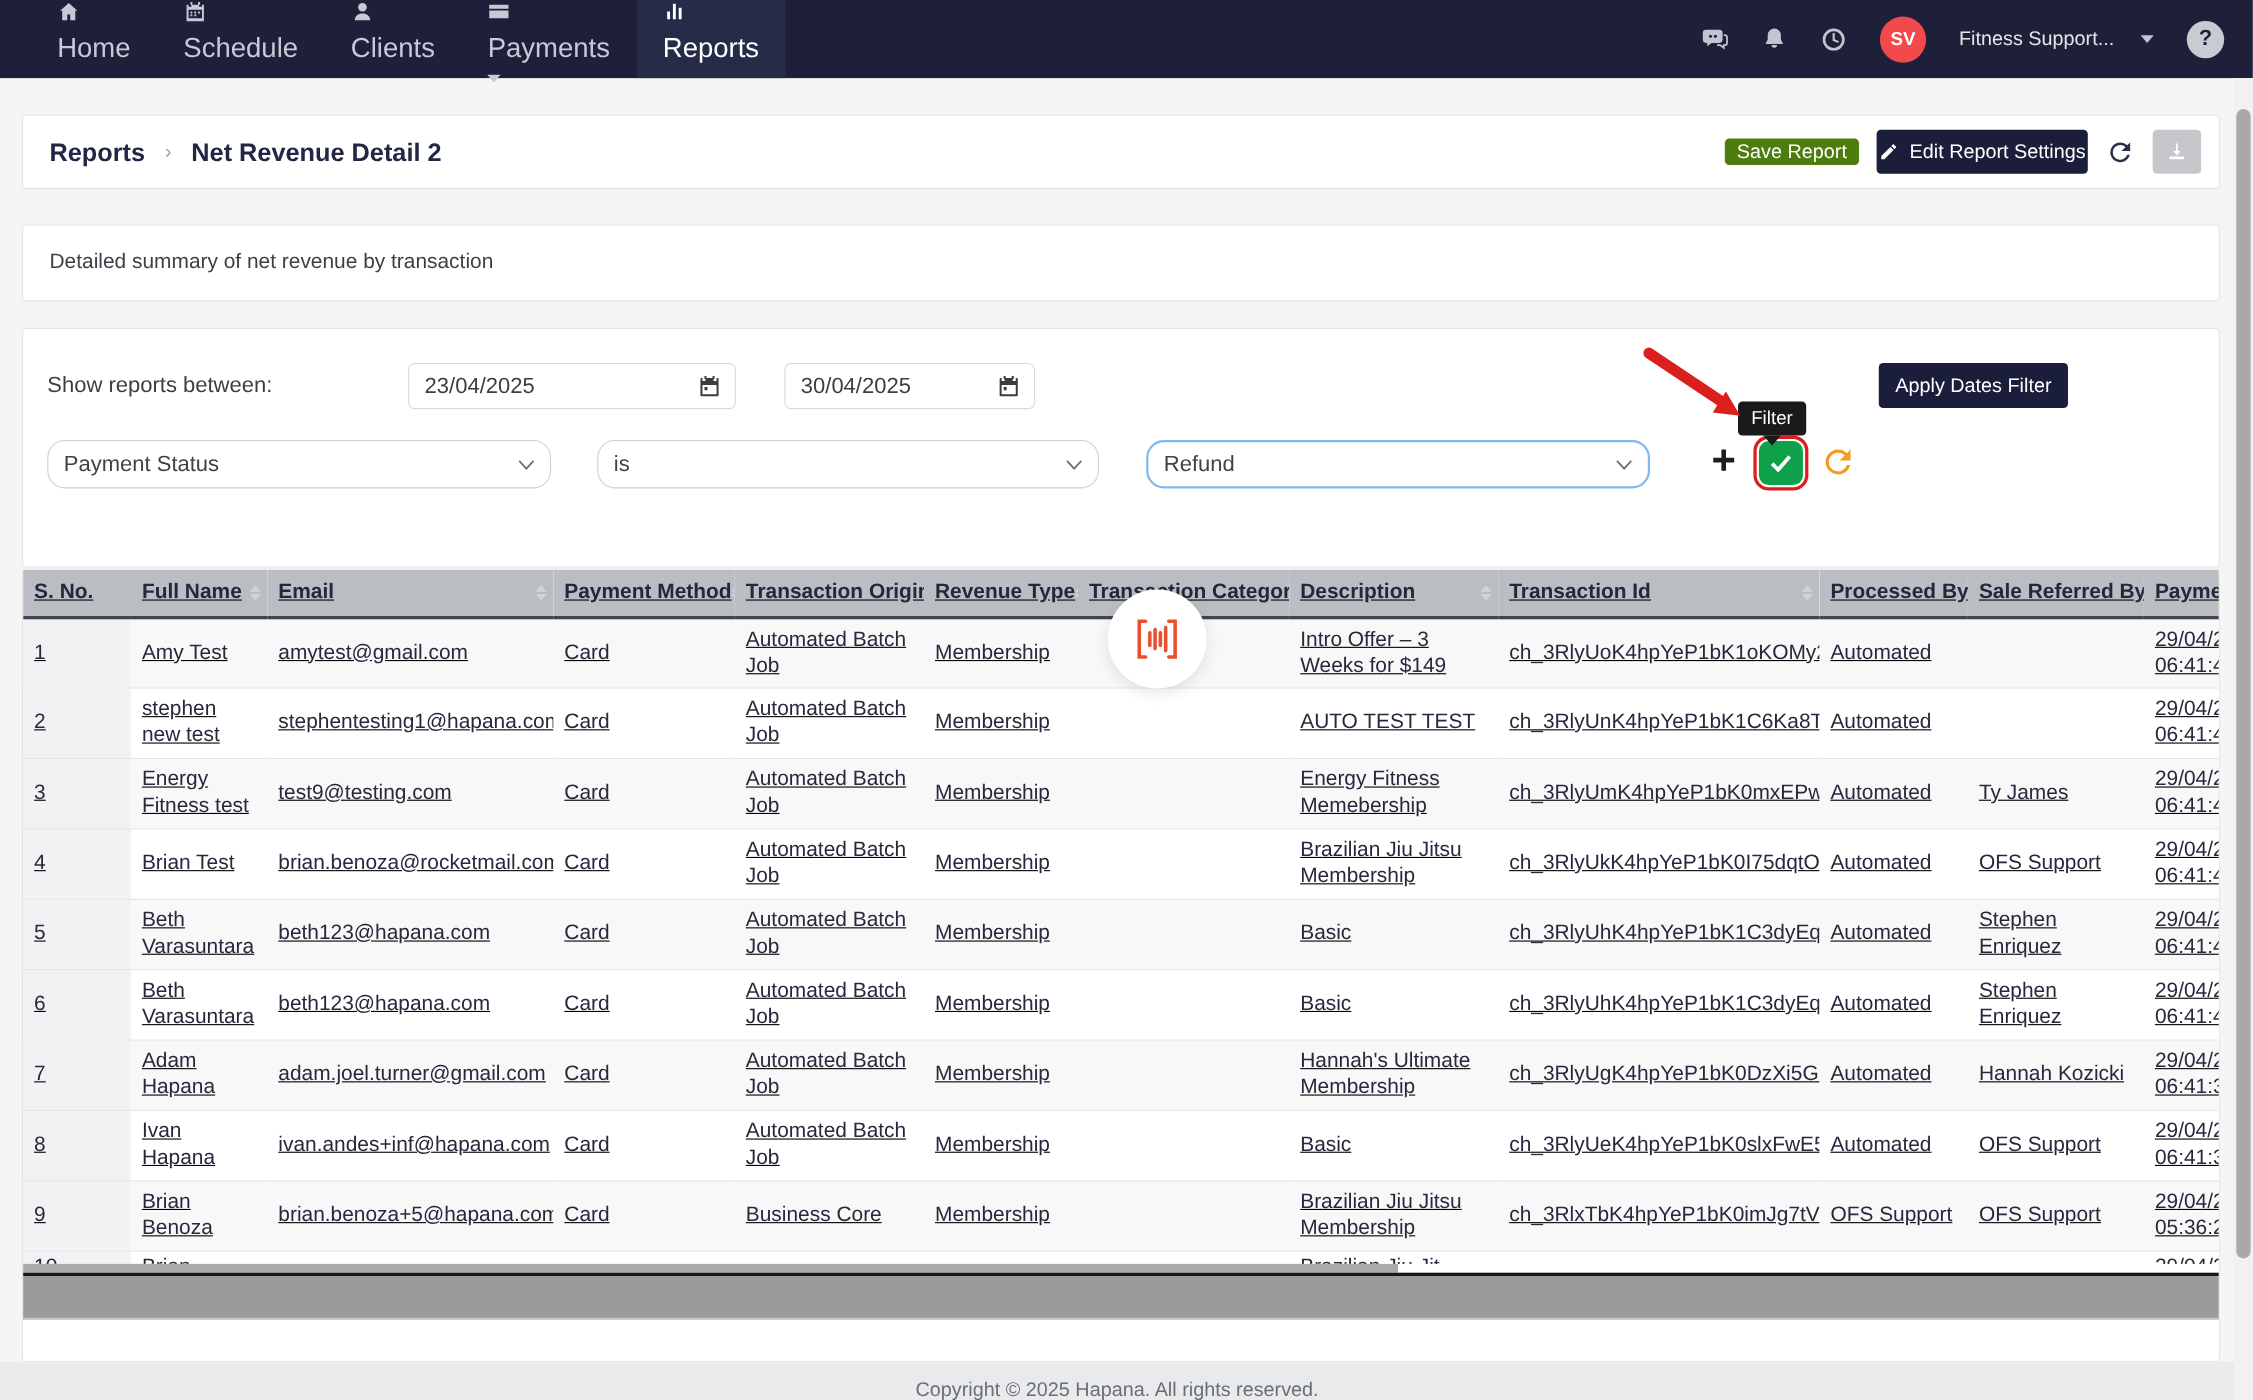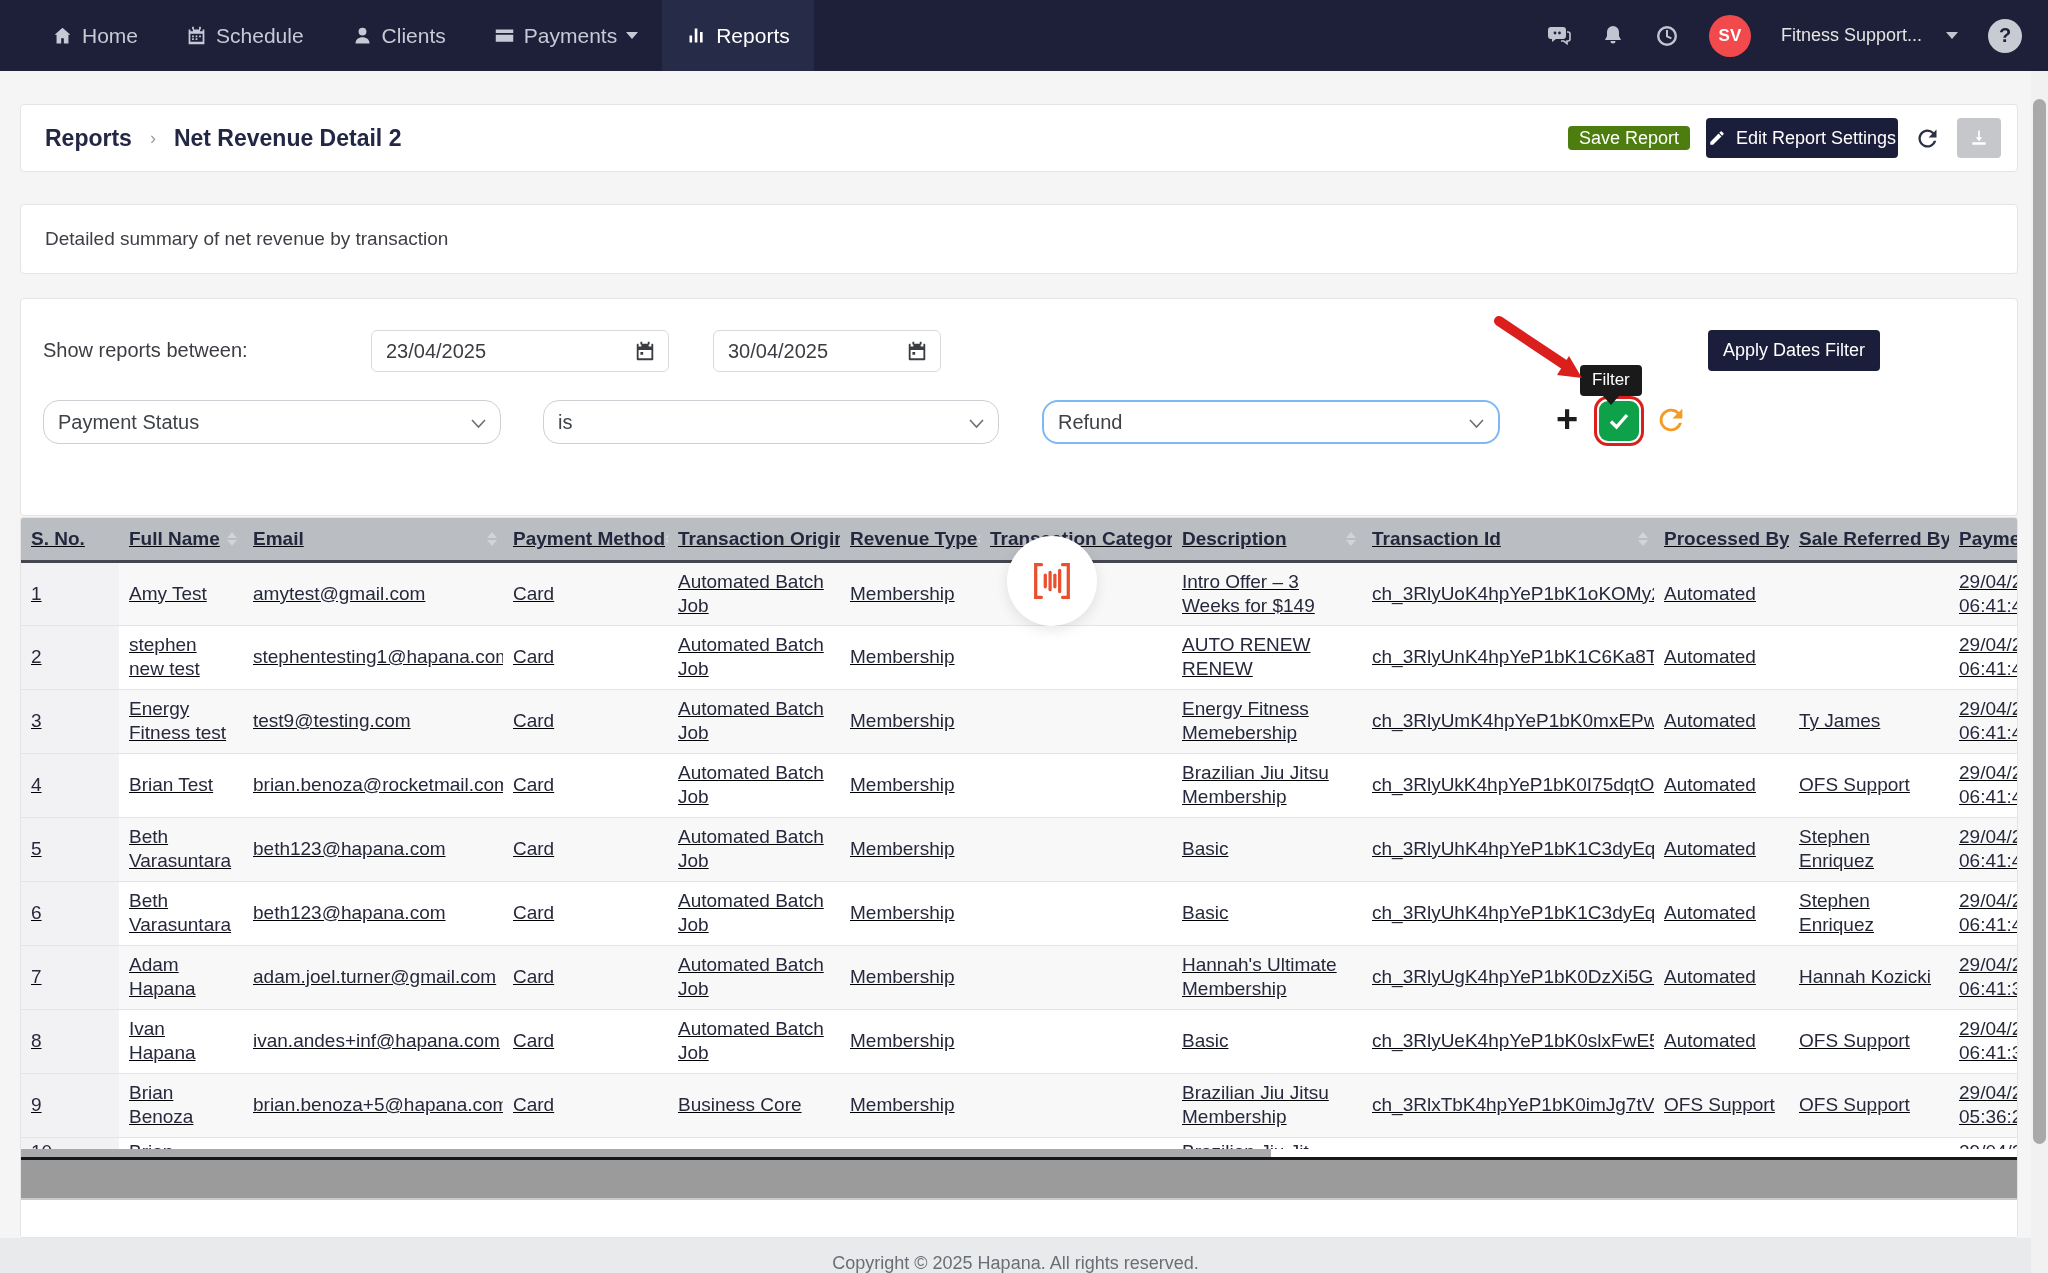--- a/index.html
+++ b/index.html
@@ -3,22 +3,22 @@
 <meta charset="utf-8">
 <style>
   * { margin:0; padding:0; box-sizing:border-box; }
   html,body { width:2048px; height:1273px; overflow:hidden; background:#f5f5f6;
     font-family:"Liberation Sans", sans-serif; }
 
   
   .topnav { position:absolute; left:0; top:0; width:2048px; height:71px;
     background:#1d2038; display:flex; align-items:stretch; z-index:30; }
   .nav-left { display:flex; align-items:stretch; padding-left:28px; }
-  .nav-item { display:flex; align-items:center; gap:9px; padding:0 24px;
-    color:#c7cad6; font-size:21px; cursor:pointer; }
+  .nav-item { display:flex; gap:9px; padding:0 24px;
+    color:#c7cad6; font-size:25px; cursor:pointer;flex-direction:column; }
   .nav-item.active { background:#262b47; color:#ffffff; }
   .nav-item .nicon { display:flex; align-items:center; }
   .nav-item svg { width:21px; height:21px; fill:currentColor; }
   .nav-right { margin-left:auto; display:flex; align-items:center; gap:30px; padding-right:26px; }
   .nav-right .tool { color:#c2c5d1; display:flex; align-items:center; cursor:pointer; }
   .nav-right svg { width:24px; height:24px; fill:currentColor; }
   .avatar { width:42px; height:42px; border-radius:50%; background:#f2494d; color:#fff;
     font-size:17px; font-weight:bold; display:flex; align-items:center; justify-content:center; }
   .username { color:#e5e5e5; font-size:18px; display:flex; align-items:center; gap:24px; cursor:pointer; }
   .caret { width:0; height:0; border-left:6px solid transparent; border-right:6px solid transparent;
@@ -407,21 +407,21 @@
 06:41:47</td>
           </tr>
           <tr>
             <td class="sno">2</td>
             <td>stephen new test</td>
             <td>stephentesting1@hapana.com</td>
             <td>Card</td>
             <td>Automated Batch Job</td>
             <td>Membership</td>
             <td></td>
-            <td>AUTO RENEW RENEW</td>
+            <td>AUTO TEST TEST</td>
             <td>ch_3RlyUnK4hpYeP1bK1C6Ka8Tz</td>
             <td>Automated</td>
             <td></td>
             <td class="pay">29/04/2
 06:41:46</td>
           </tr>
           <tr>
             <td class="sno">3</td>
             <td>Energy Fitness test</td>
             <td>test9@testing.com</td>

